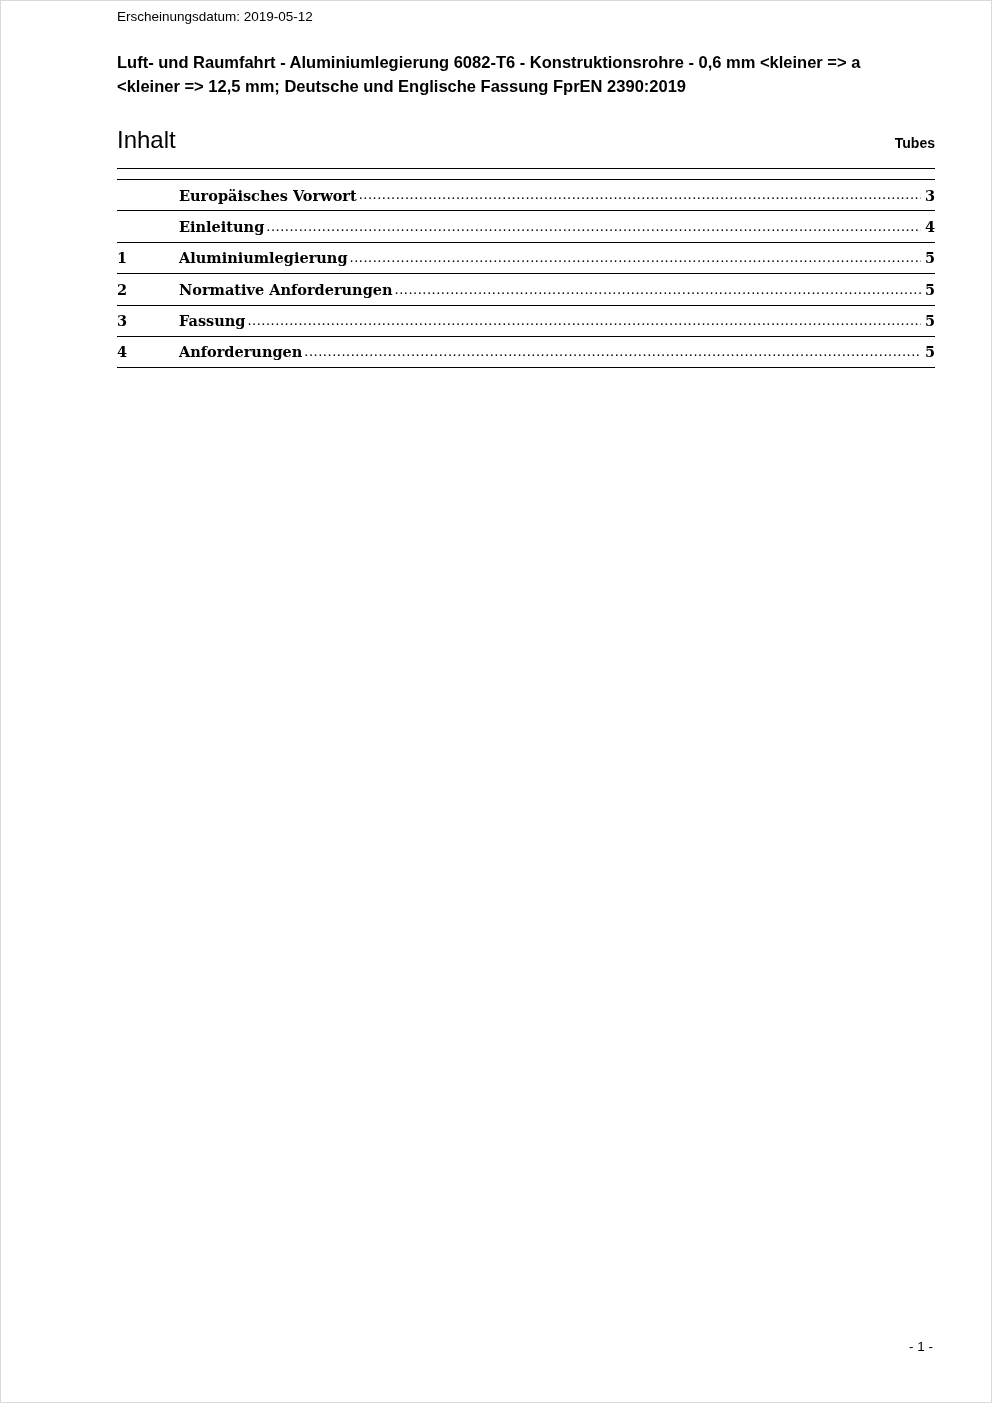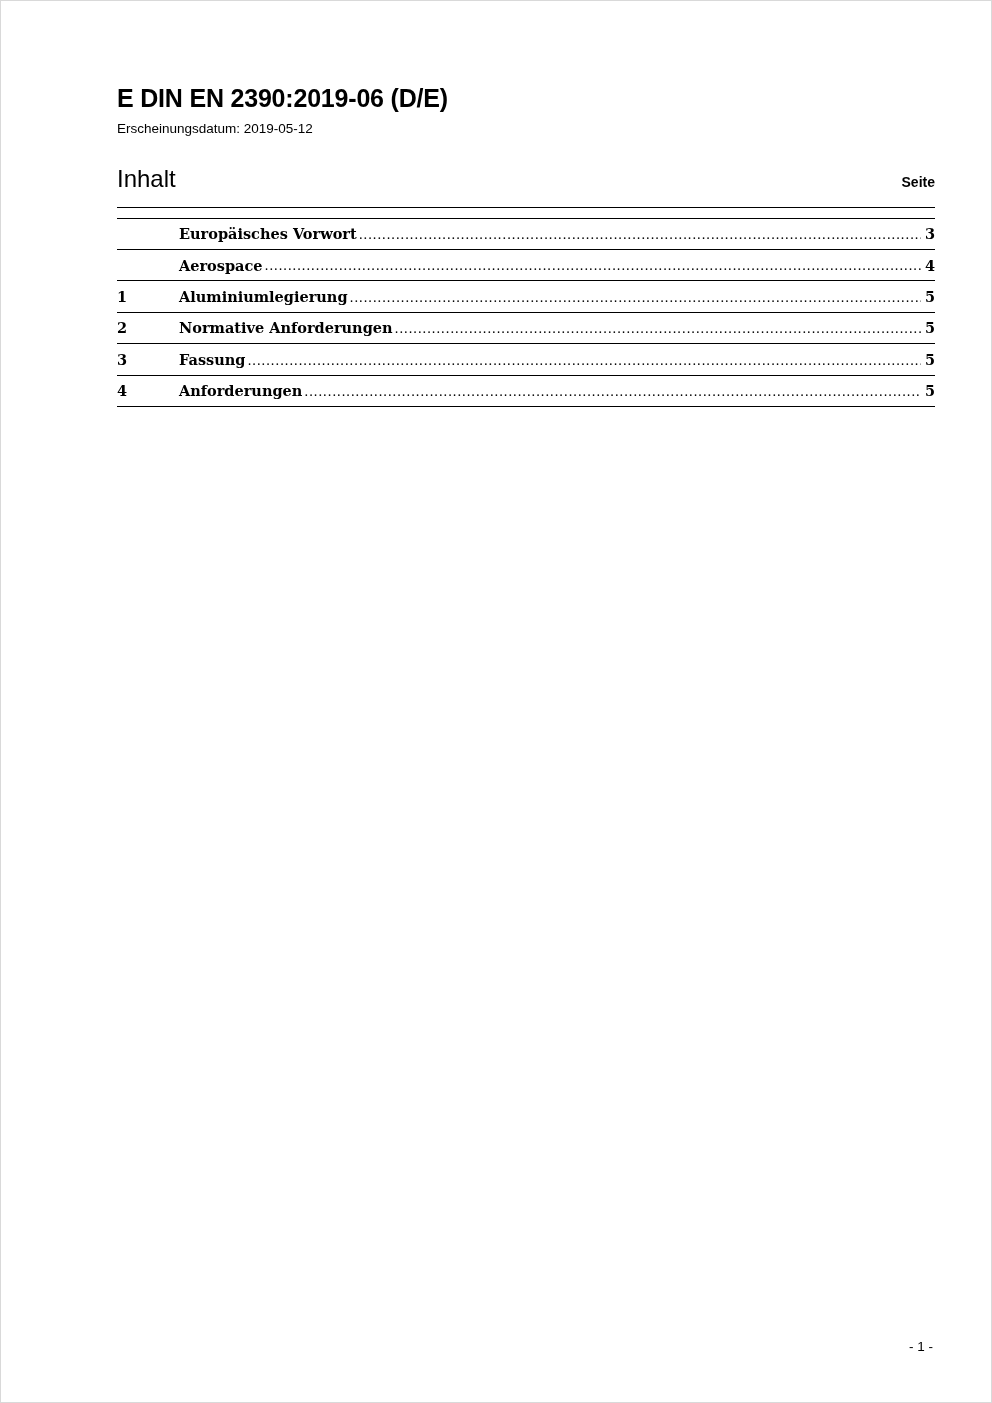--- a/index.html
+++ b/index.html
@@ -68,21 +68,21 @@
   }
   .toc-seite {
     font-size: 14px;
     font-weight: bold;
   }
   .toc-list {
     margin-top: 10px;
   }
   .toc-row {
     display: flex;
-    align-items: flex-end;
+    align-items: center;
     font-family: "DejaVu Serif", serif;
     font-size: 14.5px;
     font-weight: bold;
     padding: 6.5px 0;
     border-bottom: 1px solid #000000;
     line-height: 1.2;
   }
   .toc-row:first-child {
     border-top: 1px solid #000000;
   }
@@ -117,41 +117,41 @@
     text-align: right;
     font-size: 13.5px;
   }
 </style>
 </head>
 <body>
 
 <div class="page">
   <div class="content">
 
-    <div class="doc-number">E DIN EN 2390:2019-06 (D/E)</div>
     <div class="doc-date">Erscheinungsdatum: 2019-05-12</div>
 
+    <div class="title-de">Luft- und Raumfahrt - Aluminiumlegierung 6082-T6 - Konstruktionsrohre - 0,6 mm &lt;kleiner =&gt; a &lt;kleiner =&gt; 12,5 mm; Deutsche und Englische Fassung FprEN 2390:2019</div>
 
     <div class="toc-header">
       <div class="toc-title">Inhalt</div>
-      <div class="toc-seite">Seite</div>
+      <div class="toc-seite">Tubes</div>
     </div>
 
     <div class="toc-list">
 
       <div class="toc-row">
         <span class="toc-num"></span>
         <span class="toc-label">Europäisches Vorwort</span>
         <span class="toc-dots">..................................................................................................................................................................................................</span>
         <span class="toc-page">3</span>
       </div>
 
       <div class="toc-row">
         <span class="toc-num"></span>
-        <span class="toc-label">Aerospace</span>
+        <span class="toc-label">Einleitung</span>
         <span class="toc-dots">..................................................................................................................................................................................................</span>
         <span class="toc-page">4</span>
       </div>
 
       <div class="toc-row">
         <span class="toc-num">1</span>
         <span class="toc-label">Aluminiumlegierung</span>
         <span class="toc-dots">..................................................................................................................................................................................................</span>
         <span class="toc-page">5</span>
       </div>

